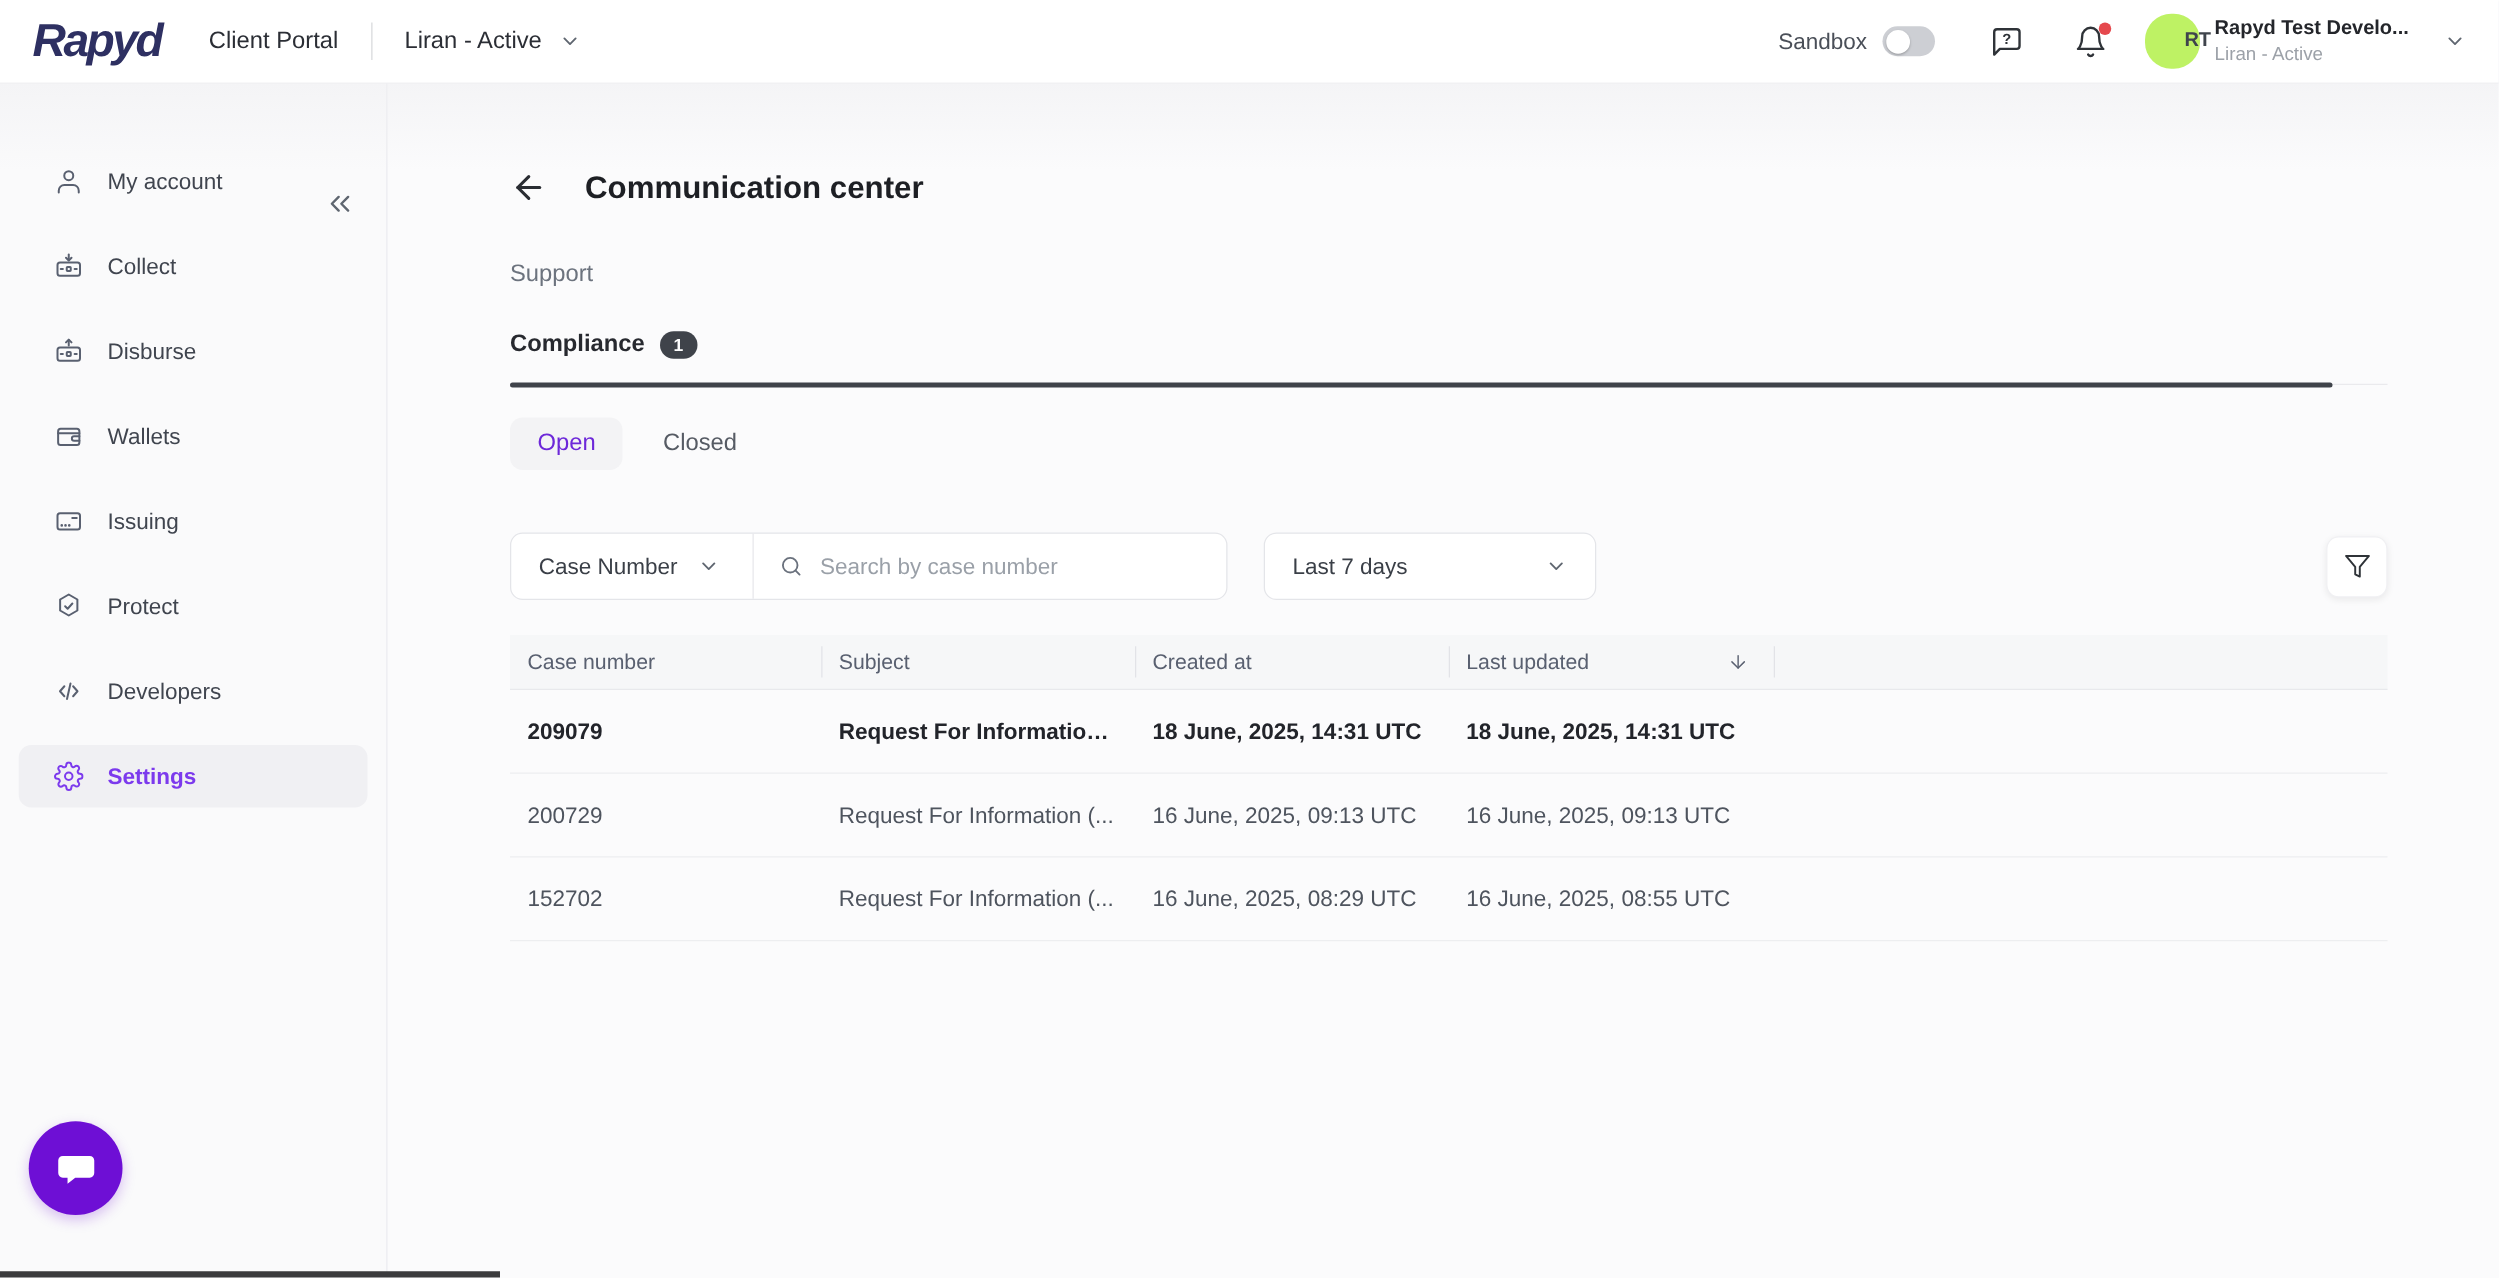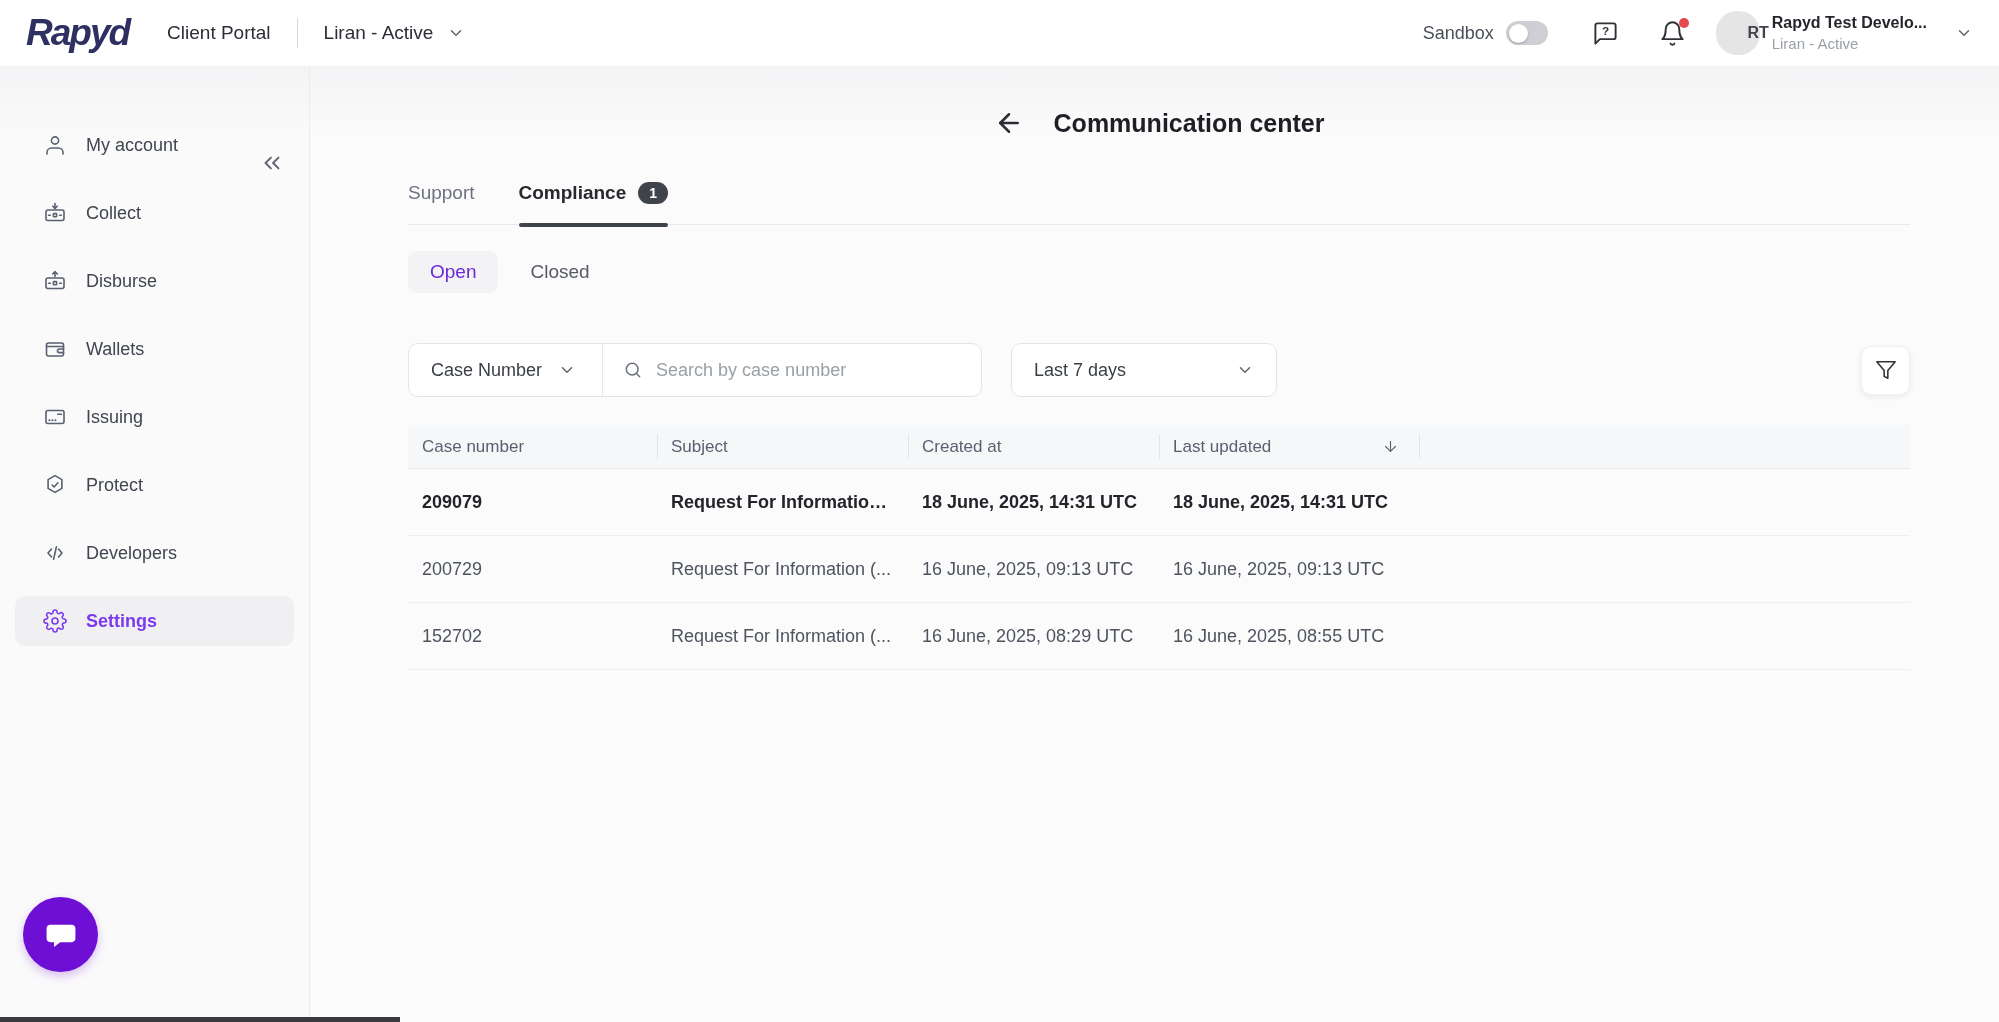--- a/index.html
+++ b/index.html
@@ -18,21 +18,21 @@
   .tb-right { display:flex; align-items:center;justify-content:space-between; }
   .sandbox-label { font-size:18px; color:#4A4F58; margin-right:12px; }
   .toggle { width:42px; height:24px; border-radius:13px; background:#CDCFD4; position:relative; cursor:pointer; margin-right:44px; }
   .toggle .knob { position:absolute; top:2.5px; left:3px; width:19px; height:19px; border-radius:50%; background:#fff;
                   box-shadow:0 1px 2px rgba(0,0,0,.25); }
   .icon-btn { background:none; border:none; cursor:pointer; color:#2F3338; position:relative; display:flex; align-items:center; }
   .icon-btn svg { width:27px; height:27px; }
   .help-btn { margin-right:40px; }
   .bell-btn { margin-right:30px; }
   .red-dot { position:absolute; top:-2px; right:-3px; width:10px; height:10px; border-radius:50%; background:#E5484D; }
-  .avatar { width:44px; height:44px; border-radius:21px; background:#e5e5e5; display:flex; align-items:center; justify-content:center;
+  .avatar { width:44px; height:44px; border-radius:21px; background:#bef264; display:flex; align-items:center; justify-content:center;
             font-size:16px; font-weight:600; color:#3F444C; margin-right:12px;padding-left:41px; }
   .user-meta { margin-right:28px; }
   .user-name { font-size:16px; font-weight:600; color:#24262B; }
   .user-sub { font-size:15px; color:#9CA1A8; margin-top:3px; }
 
   
   .app { display:flex; height:956px; }
 
   
   .sidebar { width:310px; background:linear-gradient(180deg,#F4F4F6 0,#FAFAFB 70px); border-right:1px solid #ECECEF; position:relative; flex:none; }
@@ -44,26 +44,26 @@
   .nav-item .nav-icon svg { width:24px; height:24px; }
   .nav-item.active { background:#F0F0F3; color:#7C3AED; font-weight:600; }
   .nav-item.active .nav-icon { color:#7C3AED; }
   .fab { position:absolute; left:23px; bottom:50px; width:75px; height:75px; border-radius:50%; background:#6E0FD5;
          display:flex; align-items:center; justify-content:center; cursor:pointer; box-shadow:0 4px 10px rgba(110,15,213,.25); }
   .fab svg { width:38px; height:38px; }
   .screen-edge-bar { position:fixed; left:0; bottom:0; width:400px; height:5px; background:#3B3B3D; z-index:9; }
 
   
   .content { flex:1; padding:0 89px 0 98px; background:linear-gradient(180deg,#F4F4F6 0,#FBFBFC 70px); overflow:hidden; }
-  .page-head { display:flex; align-items:center; gap:30px; margin-top:42px;justify-content:center; }
+  .page-head { display:flex; align-items:center; gap:30px; margin-top:69px; }
   .back-btn { background:none; border:none; cursor:pointer; color:#2A2D33; display:flex; }
   .back-btn svg { width:30px; height:30px; }
   .page-title { font-size:25px; font-weight:700; color:#1D1F24; }
 
-  .tabs-row { margin-top:30px; border-bottom:1px solid #EAEAED; display:flex; }
+  .tabs-row { margin-top:30px; border-bottom:1px solid #EAEAED; display:flex;flex-direction:column; }
   .tab { position:relative; padding:14px 0 20px; margin-right:44px; font-size:19px; color:#6C737E; cursor:pointer;
          display:flex; align-items:center; gap:12px; }
   .tab.active { color:#27292F; font-weight:600; }
   .tab.active::after { content:""; position:absolute; left:0; right:0; bottom:-2.5px; height:4px; background:#3F434A; border-radius:2px; }
   .tab-badge { min-width:30px; height:22px; padding:0 9px; border-radius:12px; background:#3F434A; color:#fff;
                font-size:14px; font-weight:600; display:none; align-items:center; justify-content:center; }
 
   .status-row { margin-top:26px; display:flex; align-items:center; gap:10px; }
   .pill { padding:10px 22px; border-radius:10px; font-size:19px; color:#565B64; cursor:pointer; }
   .pill.active { background:#F3F3F5; color:#6d28d9; font-weight:500; }

